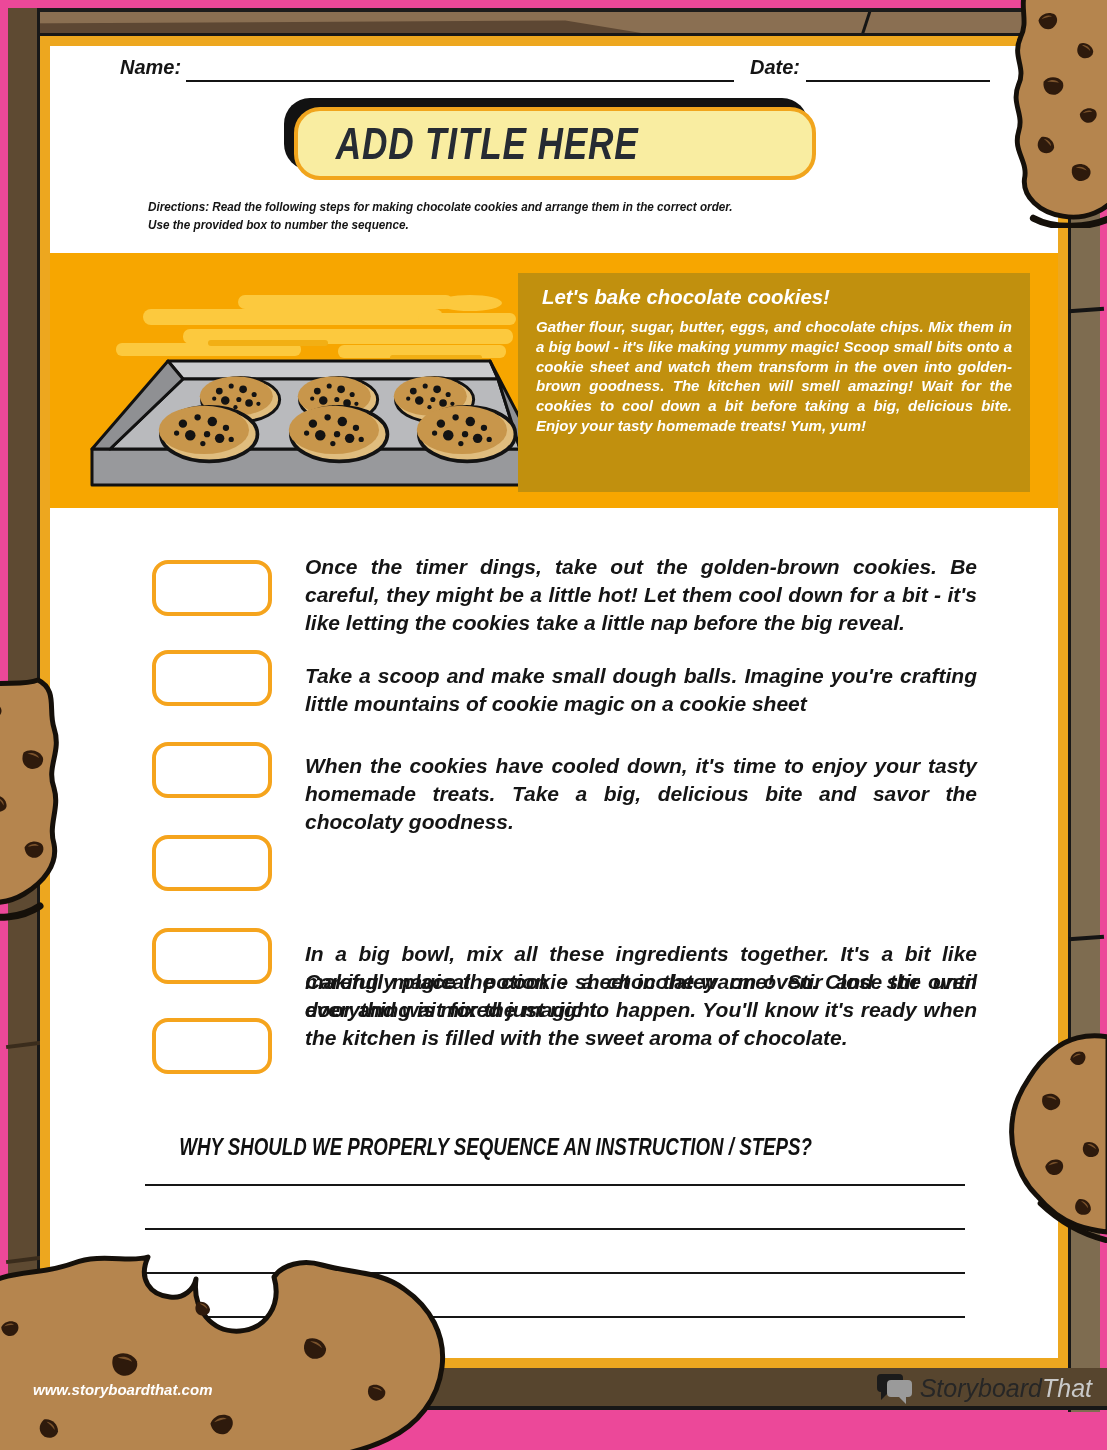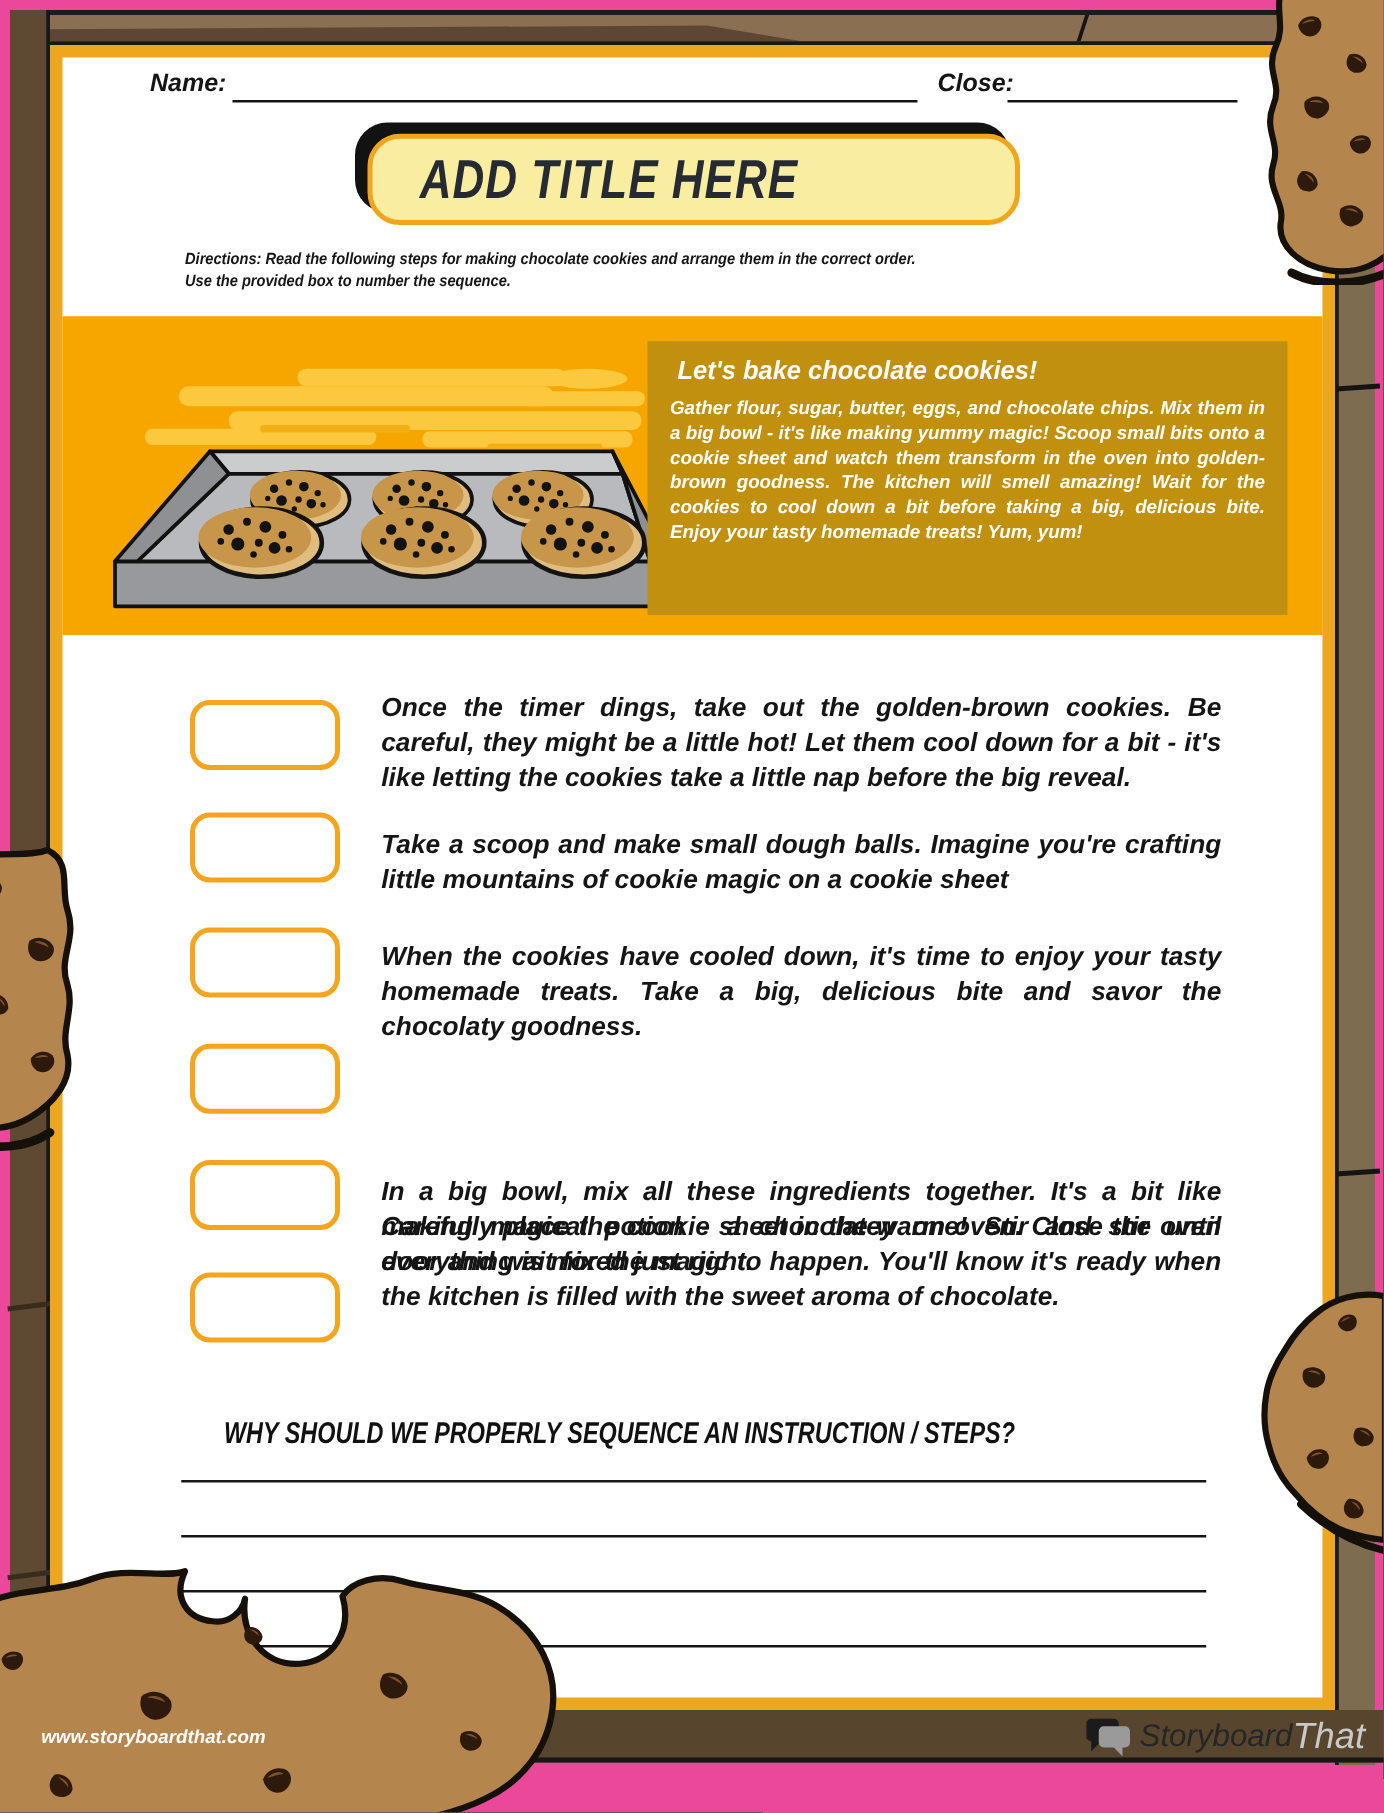--- a/index.html
+++ b/index.html
@@ -47,21 +47,21 @@
              line-height:1.33;text-align:justify;}
   
   .question-h{position:absolute;left:40px;top:1087px;width:800px;text-align:center;}
   .question-h span{display:inline-block;font-size:24px;font-weight:bold;color:#111;transform:scaleX(0.78);white-space:nowrap;}
   .answer-line{position:absolute;left:95px;width:820px;height:0;border-top:2px solid #161616;}
   
   .footer-band{position:absolute;left:26px;top:1368px;width:1092px;height:42px;background:#57452E;
                border-bottom:4px solid #171717;box-sizing:border-box;}
   .logo{position:absolute;right:26px;top:5px;display:flex;align-items:center;gap:7px;}
   .logo .t1{font-size:25px;color:#262626;}
-  .logo .t2{font-size:29px;color:#C9C9C9;}
+  .logo .t2{font-size:25px;color:#C9C9C9;}
   .site-url{position:absolute;left:33px;top:1381px;z-index:7;color:#ffffff;font-size:15px;font-weight:bold;}
   .copyright{position:absolute;left:148px;top:1419px;z-index:2;color:#102216;font-size:19px;font-weight:bold;}
   .cookie{position:absolute;z-index:5;}
 </style>
 </head>
 <body>
 
 <div class="stage">
 
   <svg width="0" height="0" style="position:absolute" aria-hidden="true">
@@ -99,21 +99,21 @@
   </div>
   <div class="wf-right">
     <div class="wjoint" style="top:300px"></div>
       <div class="wjoint" style="top:928px"></div>
   </div>
 
   <div class="sheet">
 
     <span class="lbl" style="left:70px;top:10px;">Name:</span>
     <div class="fill-line" style="left:136px;top:8px;width:548px;"></div>
-    <span class="lbl" style="left:700px;top:10px;">Close:</span>
+    <span class="lbl" style="left:700px;top:10px;">Date:</span>
     <div class="fill-line" style="left:756px;top:8px;width:184px;"></div>
 
     <div class="title-wrap">
       <div class="title-shadow"></div>
       <div class="title-inner">
         <span class="title-text">ADD TITLE HERE</span>
       </div>
     </div>
 
     <div class="directions">

